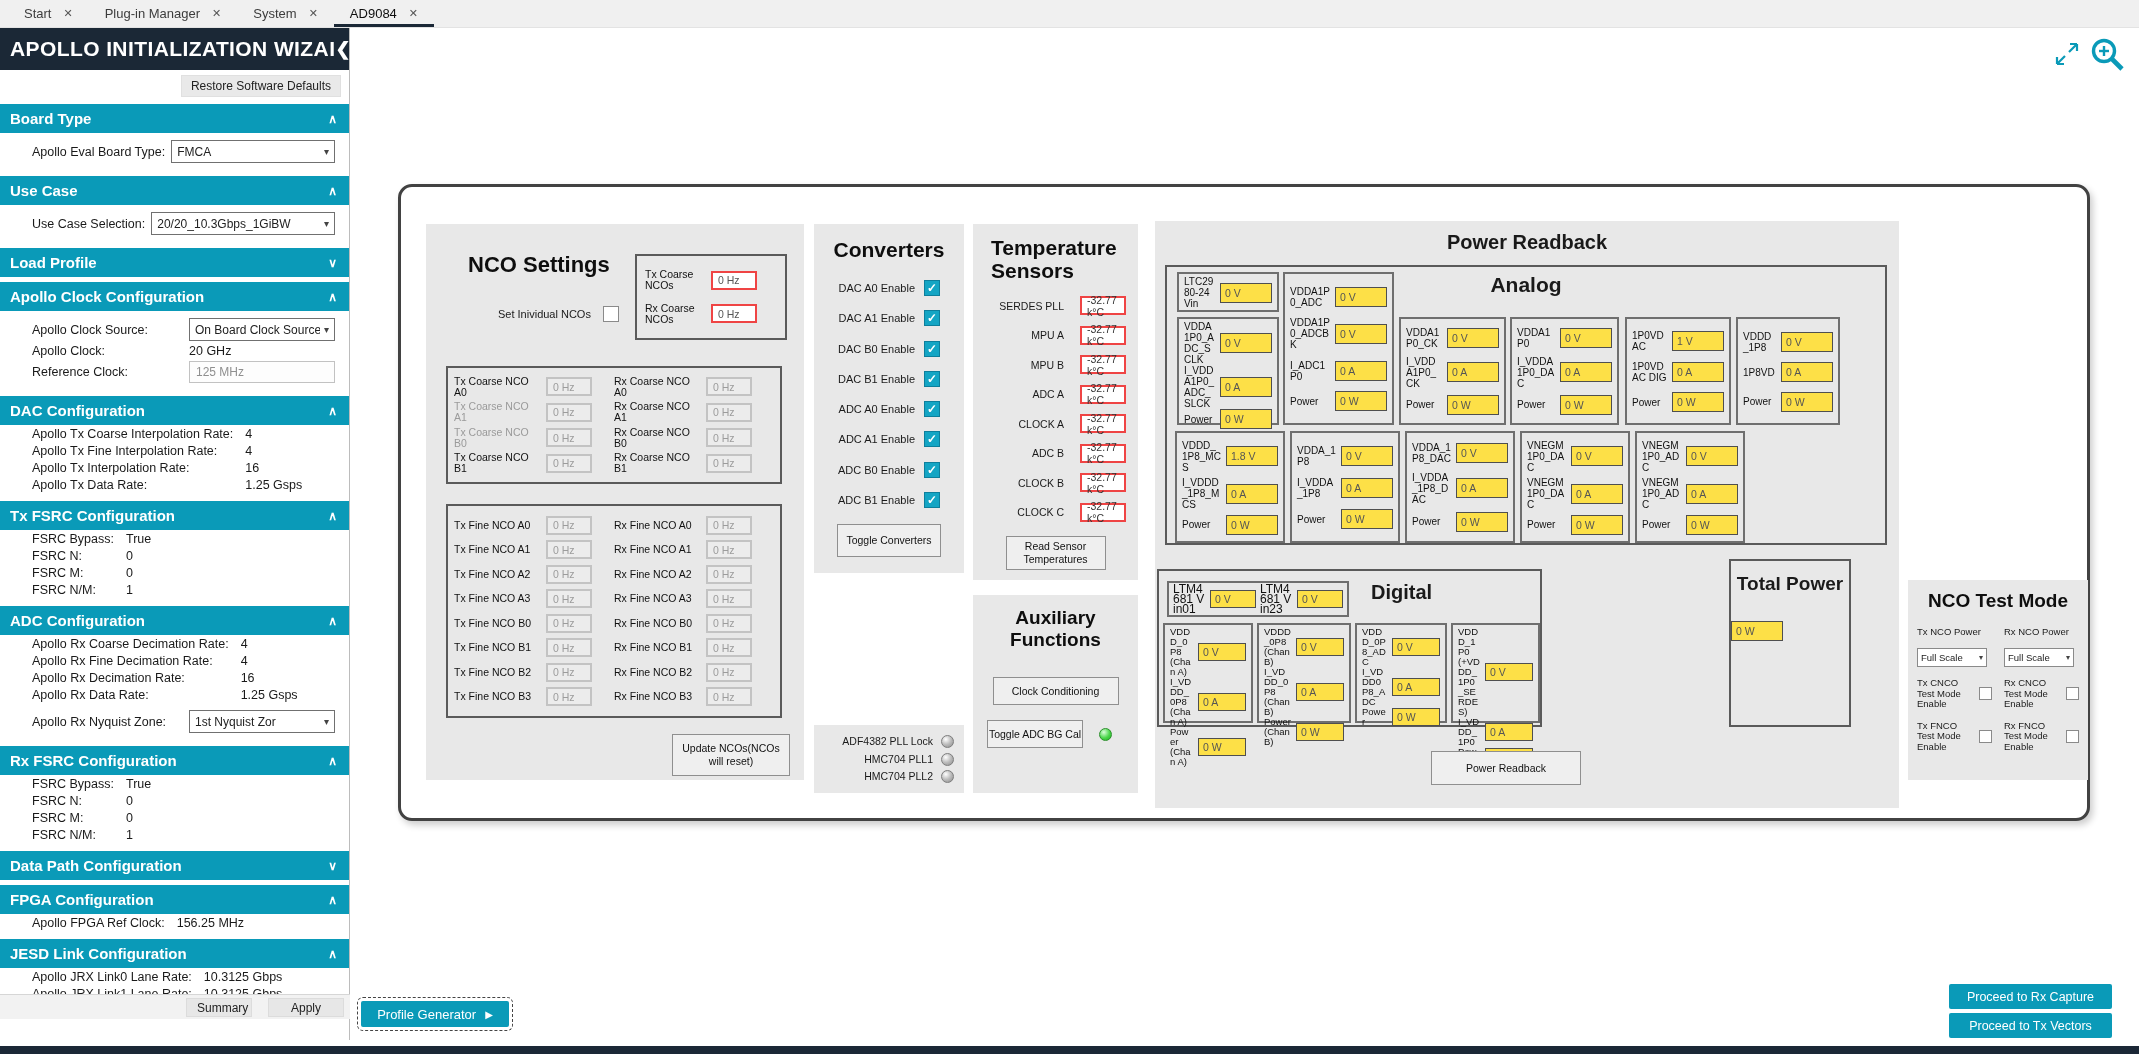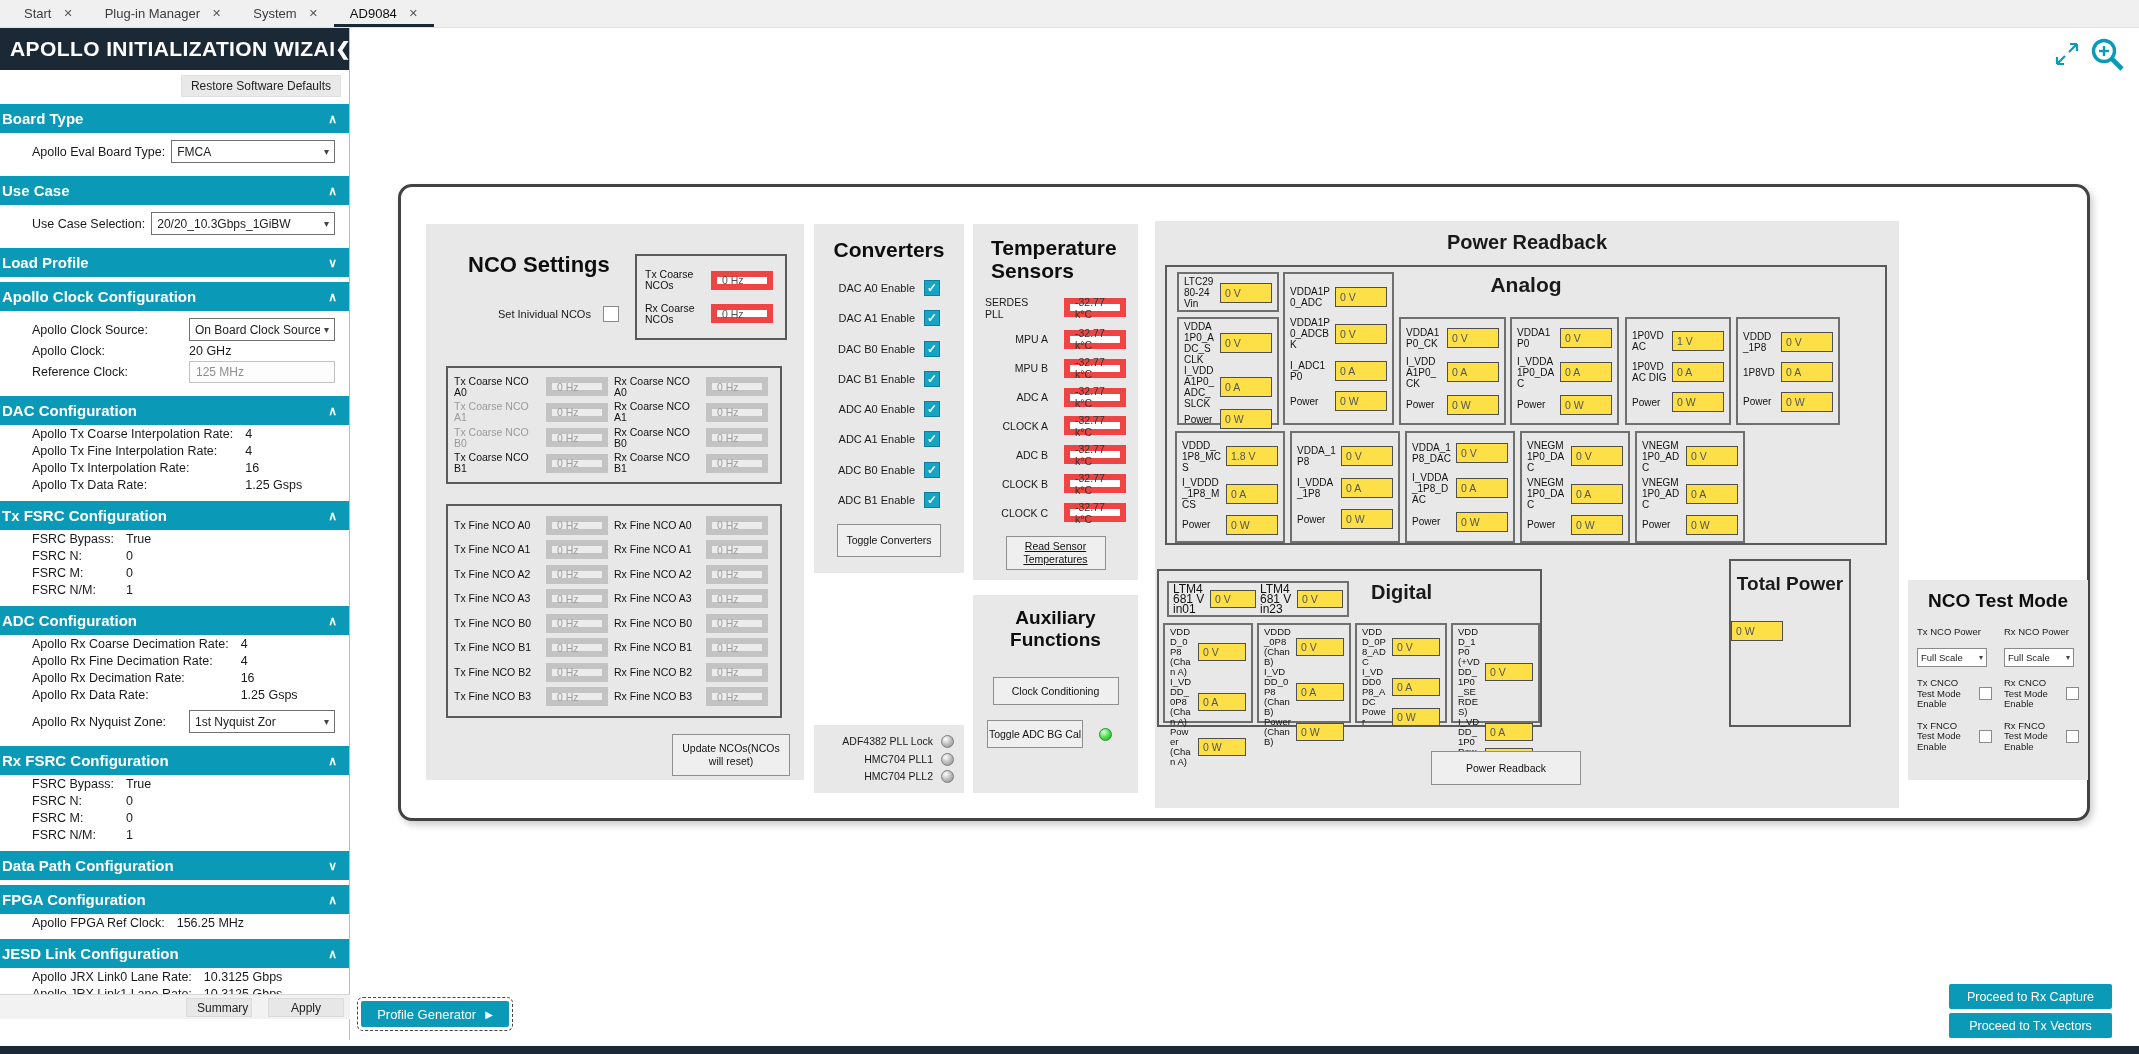--- a/index.html
+++ b/index.html
@@ -11,21 +11,21 @@
   .tab{display:flex;align-items:center;gap:12px;padding:0 16px;font-size:13px;color:#3c3c3c;cursor:default;}
   .tab .close{font-size:11px;color:#555;}
   .tab.active{color:#0e0e0e;box-shadow:inset 0 -3px 0 #1b2836;}
 
   
   .sidebar{position:absolute;left:0;top:28px;width:350px;height:1012px;background:#fff;border-right:1px solid #bcbcbc;overflow:hidden;}
   .sb-title{height:42px;background:#1b2836;color:#fff;display:flex;align-items:center;justify-content:space-between;padding:0 12px 0 10px;font-size:21px;font-weight:bold;letter-spacing:.4px;white-space:nowrap;}
   .sb-title .chev{font-size:18px;font-weight:bold;}
   .sb-restore-row{display:flex;justify-content:flex-end;padding:5px 8px 2px 0;}
   .btn-flat{background:#e9e9e9;border:1px solid #e0e0e0;font-size:12px;color:#222;padding:3px 9px;font-family:inherit;}
-  .sb-header{height:29px;margin-top:5px;background:#0a9ab8;color:#fff;font-size:15px;font-weight:bold;display:flex;align-items:center;justify-content:space-between;padding:0 12px 0 2px;}
+  .sb-header{height:29px;margin-top:5px;background:#0a9ab8;color:#fff;font-size:15px;font-weight:bold;display:flex;align-items:center;justify-content:space-between;padding:0 12px 0 10px;}
   .sb-header .chev{font-size:12px;font-weight:bold;}
   .sb-body{padding:4px 14px 5px 32px;font-size:12.5px;}
   .sb-frow{display:flex;align-items:center;margin:3px 0;}
   .sb-frow .lbl{flex:1;text-align:left;padding-right:6px;white-space:nowrap;}
   .sb-select{height:23px;background:#fff;border:1px solid #707070;display:flex;align-items:center;font-size:12px;color:#222;padding:0 5px;overflow:hidden;}
   .sb-select .val{white-space:nowrap;overflow:hidden;flex:1;}
   .sb-select::after{content:"▾";color:#444;font-size:10px;margin-left:4px;}
   .sb-input{height:22px;background:#fdfdfd;border:1px solid #c2c2c2;color:#8f8f8f;font-size:12px;display:flex;align-items:center;padding:0 6px;}
   .w174{width:176px;} .w204{width:206px;} .w145{width:146px;}
   .sb-pairs{display:grid;grid-template-columns:max-content auto;column-gap:12px;row-gap:2px;padding:2px 8px 3px 32px;font-size:12.5px;line-height:15px;}
@@ -55,21 +55,21 @@
   .cbx.small{width:13px;height:13px;}
   .nco-master{position:absolute;left:209px;top:30px;width:152px;height:86px;border:2px solid #5a5a5a;display:flex;flex-direction:column;justify-content:space-evenly;padding:2px 8px;}
   .nco-master .nco-row .nco-lbl{width:62px;}
   .nco-grid{position:absolute;border:2px solid #5a5a5a;display:flex;padding:4px 6px;}
   .nco-grid-coarse{left:20px;top:142px;width:336px;height:118px;}
   .nco-grid-fine{left:20px;top:280px;width:336px;height:214px;}
   .nco-col{flex:1;display:flex;flex-direction:column;justify-content:space-evenly;}
   .nco-row{display:flex;align-items:center;gap:4px;}
   .nco-lbl{width:88px;font-size:10.5px;line-height:11px;color:#111;}
   .nco-lbl.muted{color:#9a9a9a;}
-  .tbox{width:62px;height:19px;background:#fff;border:6px solid #ef4444;font-size:10.5px;color:#555;display:inline-flex;align-items:center;padding:0 5px;flex:none;}
+  .tbox{width:46px;height:19px;background:#fff;border:2px solid #ef4444;font-size:10.5px;color:#555;display:inline-flex;align-items:center;padding:0 5px;flex:none;}
   .tbox.disabled{background:#ececec;border-color:#c3c3c3;color:#9c9c9c;}
   .btn-box{background:#efefef;border:1px solid #8f8f8f;font-size:10.5px;color:#111;display:flex;align-items:center;justify-content:center;text-align:center;font-family:inherit;line-height:13px;}
   .btn-update{position:absolute;left:246px;top:510px;width:118px;height:42px;padding:2px 6px;}
 
   
   .blk-conv{left:413px;top:37px;width:150px;height:349px;display:flex;flex-direction:column;align-items:center;padding:14px 8px 16px;}
   .conv-title{font-size:21px;}
   .conv-list{flex:1;display:flex;flex-direction:column;justify-content:space-evenly;width:100%;padding:4px 0 2px 14px;}
   .conv-row{display:flex;align-items:center;justify-content:flex-end;gap:9px;padding-right:16px;font-size:11px;}
   .btn-toggleconv{width:104px;height:33px;}
@@ -84,21 +84,21 @@
   .pll-row{display:flex;align-items:flex-start;justify-content:flex-end;gap:8px;font-size:10.5px;}
   .led{width:13px;height:13px;border-radius:50%;border:1px solid #7d7d7d;background:radial-gradient(circle at 35% 30%, #ffffff, #bcbcbc 50%, #8b8b8b);flex:none;}
   .led.green{border-color:#2a8f2a;background:radial-gradient(circle at 35% 30%, #d9ffd9, #4ad64a 55%, #1faf1f);}
 
   
   .blk-temp{left:572px;top:37px;width:165px;height:356px;padding:12px 10px 10px;display:flex;flex-direction:column;}
   .temp-title{font-size:21px;line-height:23px;padding-left:8px;}
   .temp-list{flex:1;display:flex;flex-direction:column;justify-content:space-evenly;padding:4px 2px;}
   .temp-row{display:flex;align-items:center;justify-content:flex-end;gap:16px;font-size:10.5px;}
   .temp-row .tbox{color:#333;}
-  .btn-readtemp{width:100px;height:34px;align-self:center;text-decoration:underline;}
+  .btn-readtemp{width:100px;height:34px;align-self:center;}
 
   
   .blk-aux{left:572px;top:408px;width:165px;height:198px;padding:12px 12px;}
   .aux-title{font-size:19px;line-height:22px;text-align:center;}
   .btn-clockcond{width:126px;height:28px;margin:26px auto 0;}
   .aux-bgrow{display:flex;align-items:center;gap:16px;margin-top:15px;padding-left:2px;}
   .btn-bgcal{width:96px;height:28px;}
 
   
   .blk-power{left:754px;top:34px;width:744px;height:587px;}

